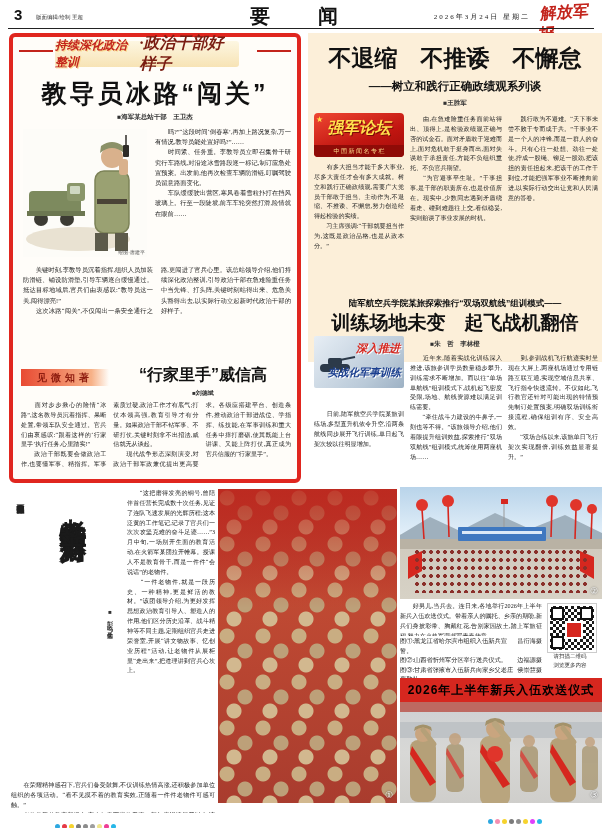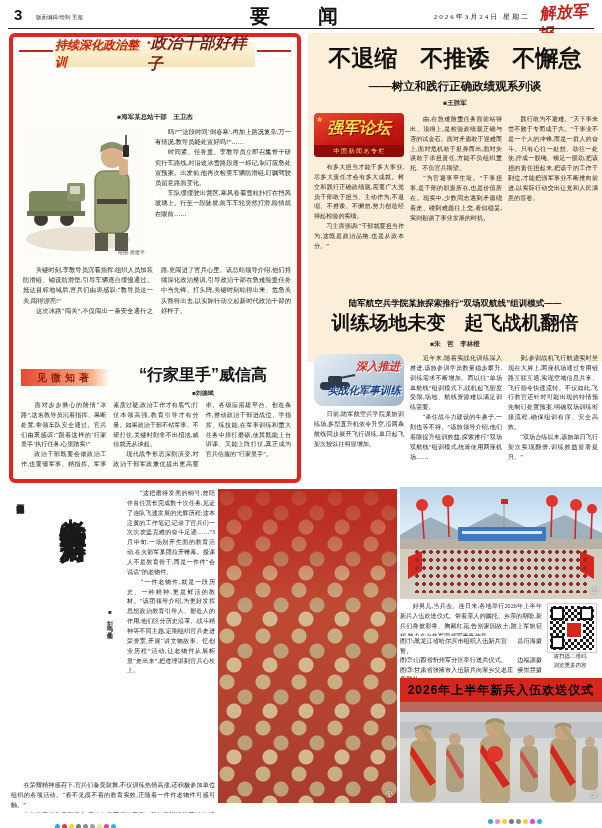--- a/index.html
+++ b/index.html
@@ -31,24 +31,25 @@
     <div class="abs hl ctr" style="left:231px;top:3px;width:140px;font-size:20px;letter-spacing:14px;">要　闻</div>
     <div class="abs" style="left:420px;top:12px;width:110px;font-size:7px;letter-spacing:2px;text-align:right;">2026年3月24日 星期二</div>
     <div class="abs" style="left:540px;top:2px;font-size:16px;font-weight:bold;color:#c3241c;transform:skewX(-8deg) rotate(-3deg);font-family:'Liberation Serif',serif;">解放军报</div>
     <div class="abs" style="left:8px;top:28px;width:586px;height:1px;background:#222;"></div>
   </div>
 
   <div class="abs" style="left:9px;top:33px;width:284px;height:442px;border:4px solid #e0261f;border-radius:6px;background:#fffdf9;">
 
     <div class="redline" style="left:6px;width:34px;"></div>
     <div class="redline" style="right:6px;width:34px;"></div>
-    <div class="abs" style="left:42px;top:4px;width:200px;height:26px;background:linear-gradient(180deg,#fdf7e2,#f7e3b5);border-radius:3px;display:flex;align-items:center;justify-content:center;">
+    <div class="abs" style="left:42px;top:4px;width:184px;height:26px;background:linear-gradient(180deg,#fdf7e2,#f7e3b5);border-radius:3px;display:flex;align-items:center;justify-content:center;">
       <span style="font-family:'Liberation Sans',sans-serif;font-weight:bold;font-style:italic;font-size:12px;color:#c3241c;text-shadow:1px 1px 0 #f9d98e;">持续深化政治整训</span>
       <span style="font-size:16px;font-weight:bold;font-style:italic;color:#7a1d12;margin-left:2px;">·政治干部好样子</span>
     </div>
+    <div class="abs hl ctr" style="left:0;top:40px;width:100%;font-size:25px;letter-spacing:3px;">教导员冰路“闯关”</div>
     <div class="abs byline ctr" style="left:0;top:76px;width:100%;">■海军某总站干部　王卫杰</div>
 
     <div class="abs" style="left:10px;top:92px;width:124px;height:128px;background:#fdfcf8;">
       <svg width="124" height="128" viewBox="0 0 124 128">
         <ellipse cx="55" cy="110" rx="52" ry="12" fill="#e9e2d2"></ellipse>
 
         <rect x="6" y="62" width="52" height="24" rx="4" fill="#7d8a5e"></rect>
         <rect x="44" y="54" width="18" height="18" rx="3" fill="#8a966a"></rect>
         <rect x="47" y="57" width="10" height="8" rx="1" fill="#cfd8c2"></rect>
         <circle cx="18" cy="90" r="7" fill="#3c3b33"></circle>
@@ -101,21 +102,21 @@
     <div class="abs prose" style="left:102px;top:82px;width:92px;height:172px;font-size:6.1px;">　　由,在急难险重任务面前站得出、顶得上,是检验政绩观正确与否的试金石。面对矛盾敢于迎难而上,面对危机敢于挺身而出,面对失误敢于承担责任,方能不负组织重托、不负官兵期望。
 　　“为官避事平生耻。”干事担事,是干部的职责所在,也是价值所在。现实中,少数同志遇到矛盾绕着走、碰到难题往上交,看似稳妥,实则贻误了事业发展的时机。</div>
     <div class="abs prose" style="left:200px;top:82px;width:90px;height:172px;font-size:6.1px;">　　践行敢为不避难。“天下事未尝不败于专而成于共。”干事业不是一个人的冲锋,而是一群人的奋斗。只有心往一处想、劲往一处使,拧成一股绳、铆足一股劲,把该担的责任担起来,把该干的工作干到位,才能把强军事业不断推向前进,以实际行动交出让党和人民满意的答卷。</div>
   </div>
 
   <div class="abs" style="left:308px;top:298px;width:294px;height:186px;">
     <div class="abs hl ctr" style="left:0;top:0;width:100%;font-size:8.5px;">陆军航空兵学院某旅探索推行“双场双航线”组训模式——</div>
     <div class="abs hl ctr" style="left:0;top:12px;width:100%;font-size:19px;">训练场地未变　起飞战机翻倍</div>
     <div class="abs byline ctr" style="left:0;top:42px;width:100%;">■朱　哲　李林橙</div>
 
-    <div class="abs" style="left:6px;top:56px;width:90px;height:52px;border-radius:9px;overflow:hidden;background:linear-gradient(135deg,#e7eef5,#b9c9d8 70%,#9db1c4);">
+    <div class="abs" style="left:6px;top:38px;width:90px;height:52px;border-radius:2px;overflow:hidden;background:linear-gradient(135deg,#e7eef5,#b9c9d8 70%,#9db1c4);">
       <svg width="40" height="26" viewBox="0 0 40 26" style="position:absolute;left:2px;top:14px;">
         <rect x="4" y="14" width="30" height="8" rx="4" fill="#2c3a4a"></rect>
         <rect x="12" y="8" width="14" height="7" rx="2" fill="#2c3a4a"></rect>
         <line x1="24" y1="10" x2="39" y2="7" stroke="#2c3a4a" stroke-width="2"></line>
       </svg>
       <div class="abs" style="right:4px;top:5px;font-family:'Liberation Sans',sans-serif;font-weight:bold;font-style:italic;font-size:11px;color:#d6271f;text-shadow:1px 1px 0 #fff;">深入推进</div>
       <div class="abs" style="right:3px;bottom:8px;font-family:'Liberation Sans',sans-serif;font-weight:bold;font-style:italic;font-size:10.5px;color:#1b3f8f;text-shadow:1px 1px 0 #fff;">实战化军事训练</div>
     </div>
 
     <div class="abs prose" style="left:6px;top:112px;width:90px;height:70px;font-size:6.1px;">　　日前,陆军航空兵学院某旅训练场,多型直升机依令升空,沿两条航线同步展开飞行训练,单日起飞架次较以往明显增加。</div>

